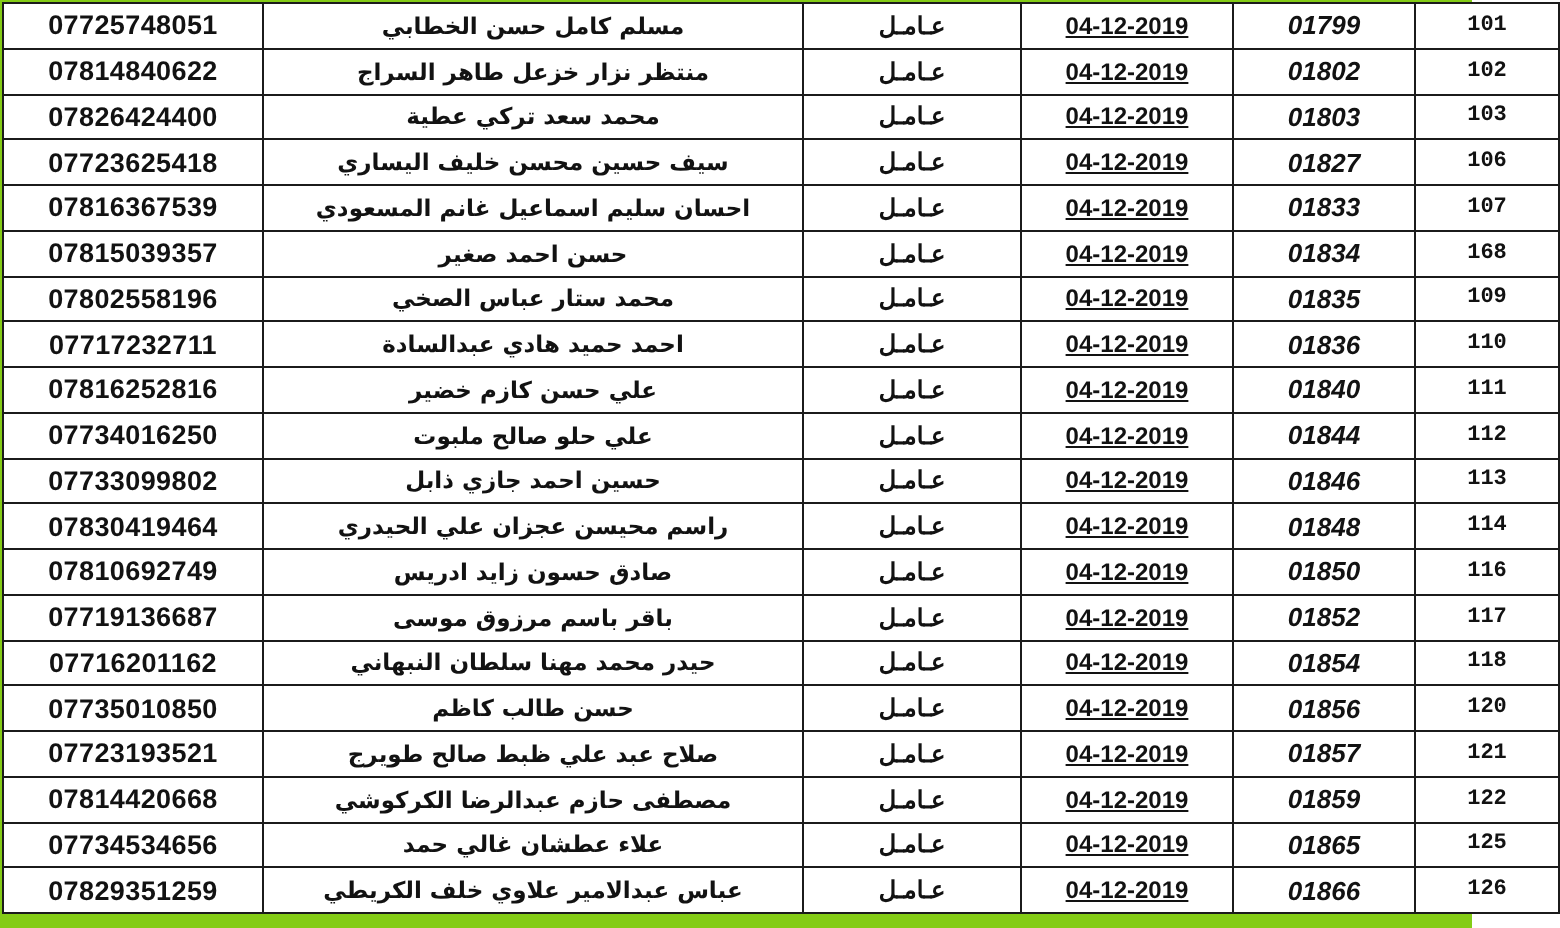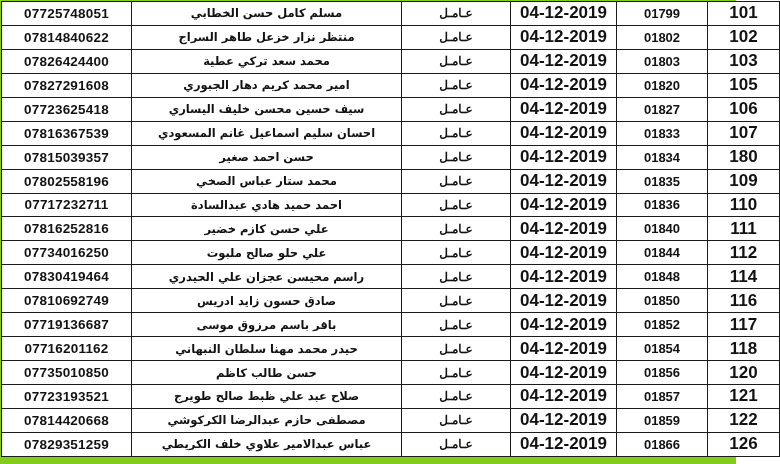--- a/index.html
+++ b/index.html
@@ -40,23 +40,23 @@
     color: #121212;
     font-weight: bold;
     white-space: nowrap;
     overflow: hidden;
     height: 15px;
   }
   
   td.c0 { width: 129px; font-family: "Liberation Sans", "DejaVu Sans", sans-serif; font-size: 13.5px; letter-spacing: 0.2px; }
   td.c1 { width: 269px; direction: rtl; font-family: "DejaVu Sans", sans-serif; font-size: 11.5px; }
   td.c2 { width: 108px; direction: rtl; font-family: Liberation Sans, sans-serif; font-size: 12px; }
-  td.c3 { width: 105px; font-family: "Liberation Sans", "DejaVu Sans", sans-serif; font-size: 17px; }
-  td.c4 { width: 90px;  font-family: "Liberation Sans", "DejaVu Sans", sans-serif; font-size: 13px; }
-  td.c5 { width: 71px;  font-family: Liberation Sans, sans-serif; font-size: 17px; }
+  td.c3 { width: 105px; font-family: "Liberation Sans", "DejaVu Sans", sans-serif; font-size: 12px; text-decoration: underline; }
+  td.c4 { width: 90px;  font-family: "Liberation Sans", "DejaVu Sans", sans-serif; font-size: 13px; font-style: italic; }
+  td.c5 { width: 71px;  font-family: Liberation Mono, monospace; font-size: 11px; }
 </style>
 </head>
 <body>
 
 <div class="page">
   <table class="worker-table">
     <tbody>
         <tr>
           <td class="c0">07725748051</td>
           <td class="c1">مسلم كامل حسن الخطابي</td>
@@ -75,28 +75,20 @@
         </tr>
         <tr>
           <td class="c0">07826424400</td>
           <td class="c1">محمد سعد تركي عطية</td>
           <td class="c2">عـامـل</td>
           <td class="c3">04-12-2019</td>
           <td class="c4">01803</td>
           <td class="c5">103</td>
         </tr>
         <tr>
-          <td class="c0">07827291608</td>
-          <td class="c1">امير محمد كريم دهار الجبوري</td>
-          <td class="c2">عـامـل</td>
-          <td class="c3">04-12-2019</td>
-          <td class="c4">01820</td>
-          <td class="c5">105</td>
-        </tr>
-        <tr>
           <td class="c0">07723625418</td>
           <td class="c1">سيف حسين محسن خليف اليساري</td>
           <td class="c2">عـامـل</td>
           <td class="c3">04-12-2019</td>
           <td class="c4">01827</td>
           <td class="c5">106</td>
         </tr>
         <tr>
           <td class="c0">07816367539</td>
           <td class="c1">احسان سليم اسماعيل غانم المسعودي</td>
@@ -104,21 +96,21 @@
           <td class="c3">04-12-2019</td>
           <td class="c4">01833</td>
           <td class="c5">107</td>
         </tr>
         <tr>
           <td class="c0">07815039357</td>
           <td class="c1">حسن احمد صغير</td>
           <td class="c2">عـامـل</td>
           <td class="c3">04-12-2019</td>
           <td class="c4">01834</td>
-          <td class="c5">180</td>
+          <td class="c5">168</td>
         </tr>
         <tr>
           <td class="c0">07802558196</td>
           <td class="c1">محمد ستار عباس الصخي</td>
           <td class="c2">عـامـل</td>
           <td class="c3">04-12-2019</td>
           <td class="c4">01835</td>
           <td class="c5">109</td>
         </tr>
         <tr>
@@ -139,20 +131,28 @@
         </tr>
         <tr>
           <td class="c0">07734016250</td>
           <td class="c1">علي حلو صالح ملبوت</td>
           <td class="c2">عـامـل</td>
           <td class="c3">04-12-2019</td>
           <td class="c4">01844</td>
           <td class="c5">112</td>
         </tr>
         <tr>
+          <td class="c0">07733099802</td>
+          <td class="c1">حسين احمد جازي ذابل</td>
+          <td class="c2">عـامـل</td>
+          <td class="c3">04-12-2019</td>
+          <td class="c4">01846</td>
+          <td class="c5">113</td>
+        </tr>
+        <tr>
           <td class="c0">07830419464</td>
           <td class="c1">راسم محيسن عجزان علي الحيدري</td>
           <td class="c2">عـامـل</td>
           <td class="c3">04-12-2019</td>
           <td class="c4">01848</td>
           <td class="c5">114</td>
         </tr>
         <tr>
           <td class="c0">07810692749</td>
           <td class="c1">صادق حسون زايد ادريس</td>
@@ -193,20 +193,28 @@
           <td class="c4">01857</td>
           <td class="c5">121</td>
         </tr>
         <tr>
           <td class="c0">07814420668</td>
           <td class="c1">مصطفى حازم عبدالرضا الكركوشي</td>
           <td class="c2">عـامـل</td>
           <td class="c3">04-12-2019</td>
           <td class="c4">01859</td>
           <td class="c5">122</td>
+        </tr>
+        <tr>
+          <td class="c0">07734534656</td>
+          <td class="c1">علاء عطشان غالي حمد</td>
+          <td class="c2">عـامـل</td>
+          <td class="c3">04-12-2019</td>
+          <td class="c4">01865</td>
+          <td class="c5">125</td>
         </tr>
         <tr>
           <td class="c0">07829351259</td>
           <td class="c1">عباس عبدالامير علاوي خلف الكريطي</td>
           <td class="c2">عـامـل</td>
           <td class="c3">04-12-2019</td>
           <td class="c4">01866</td>
           <td class="c5">126</td>
         </tr>
       </tbody>

